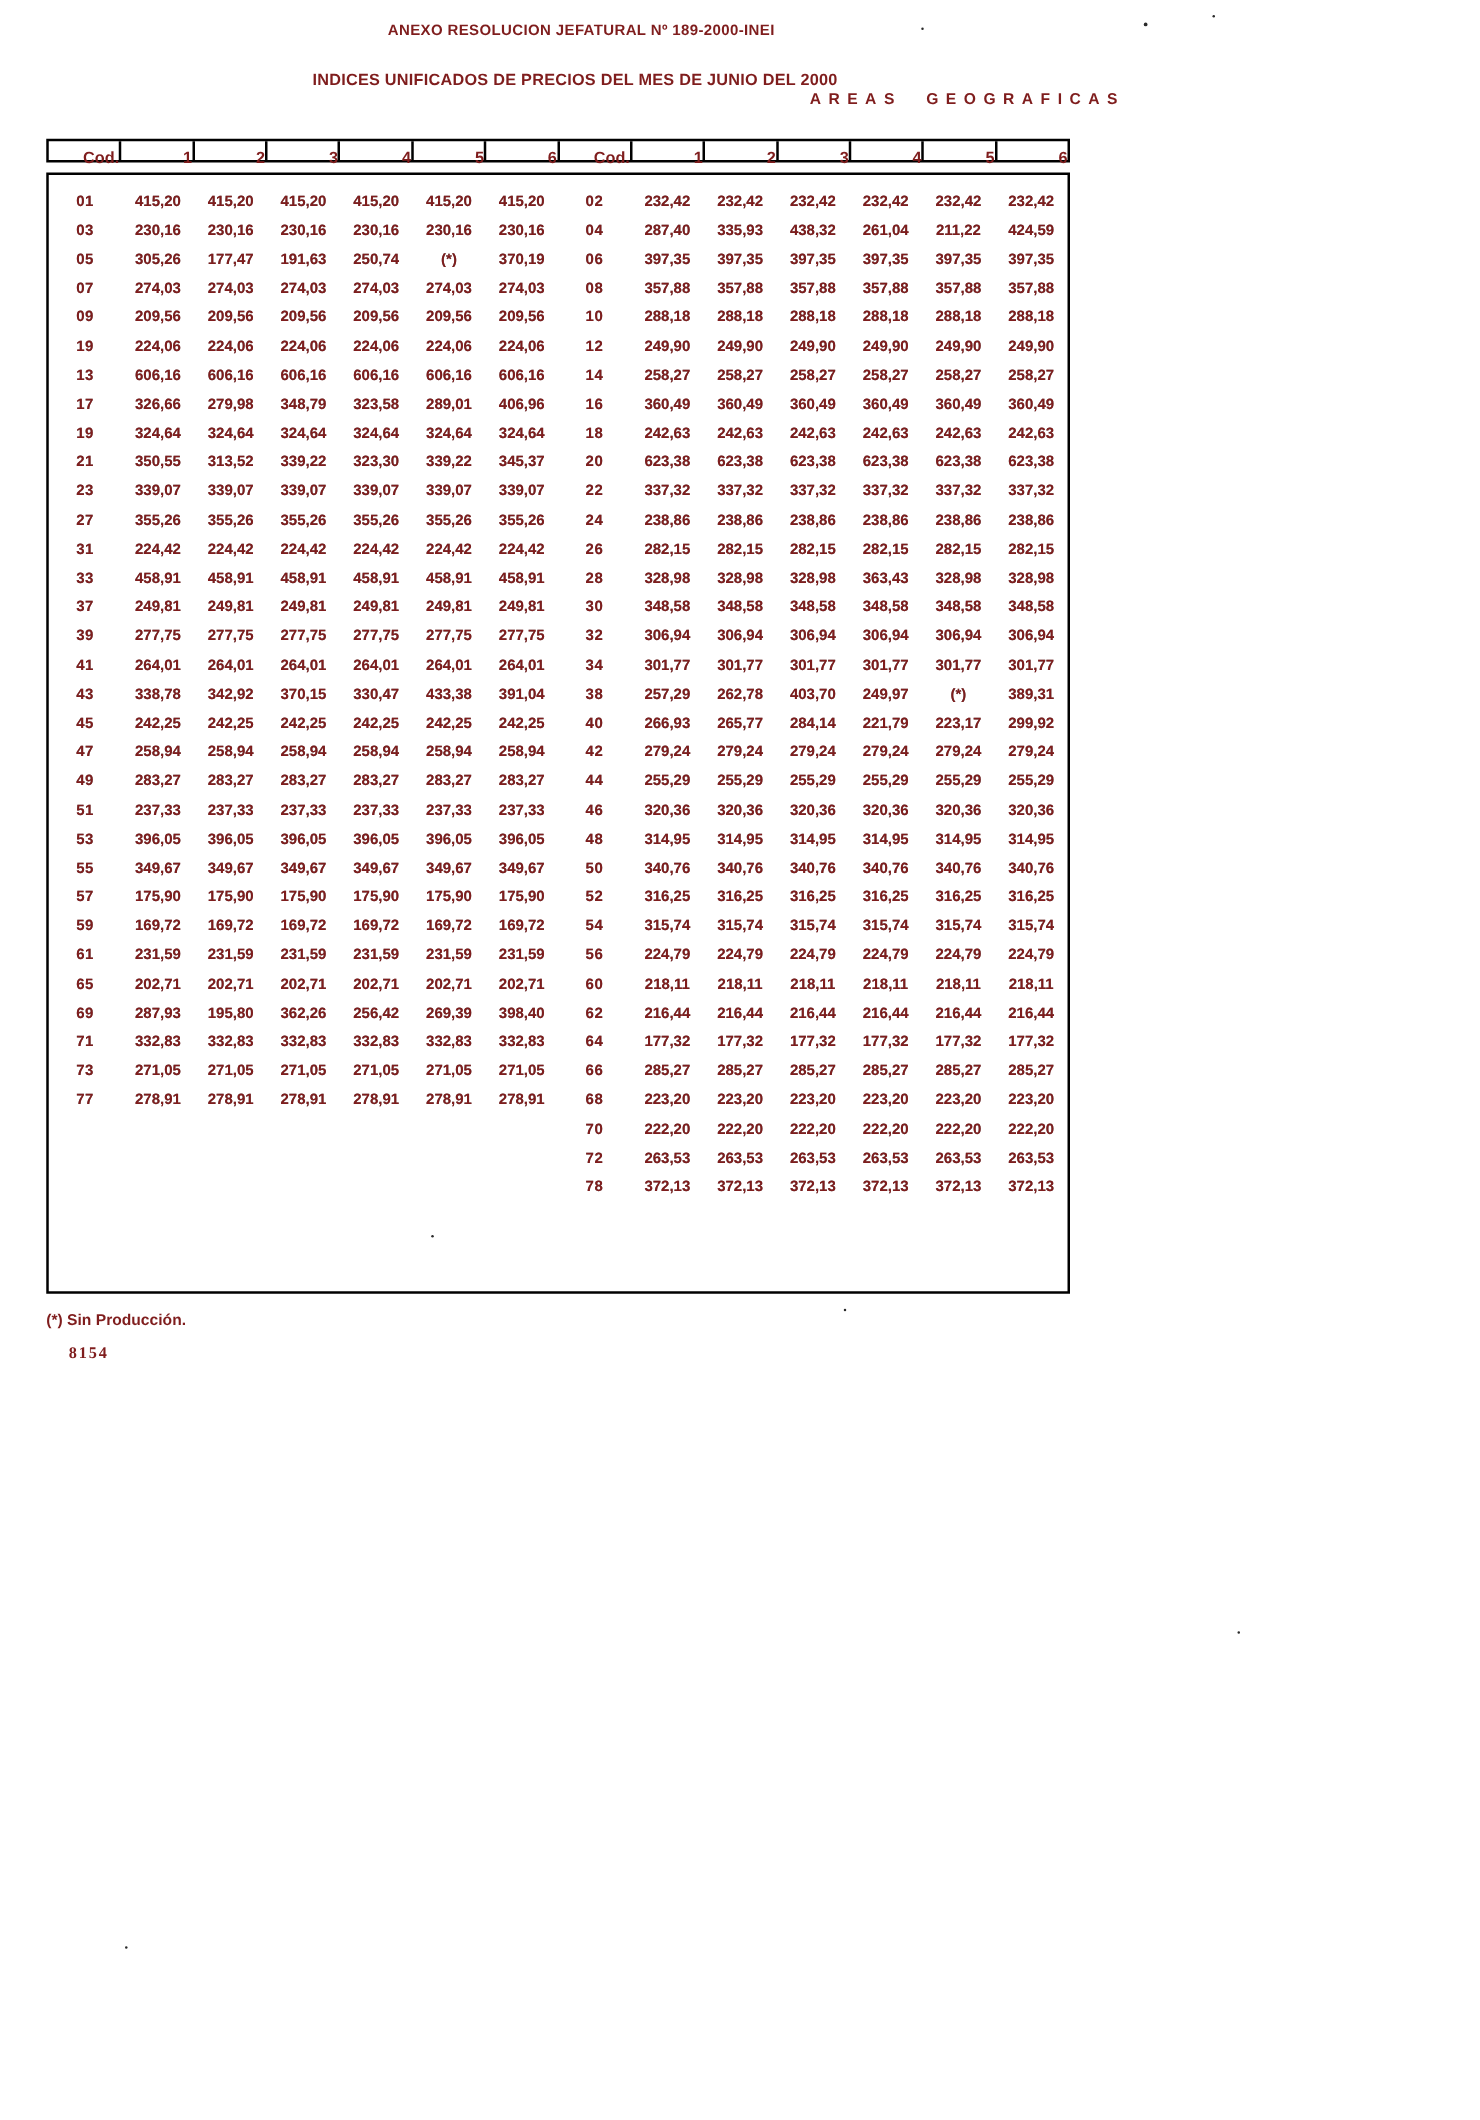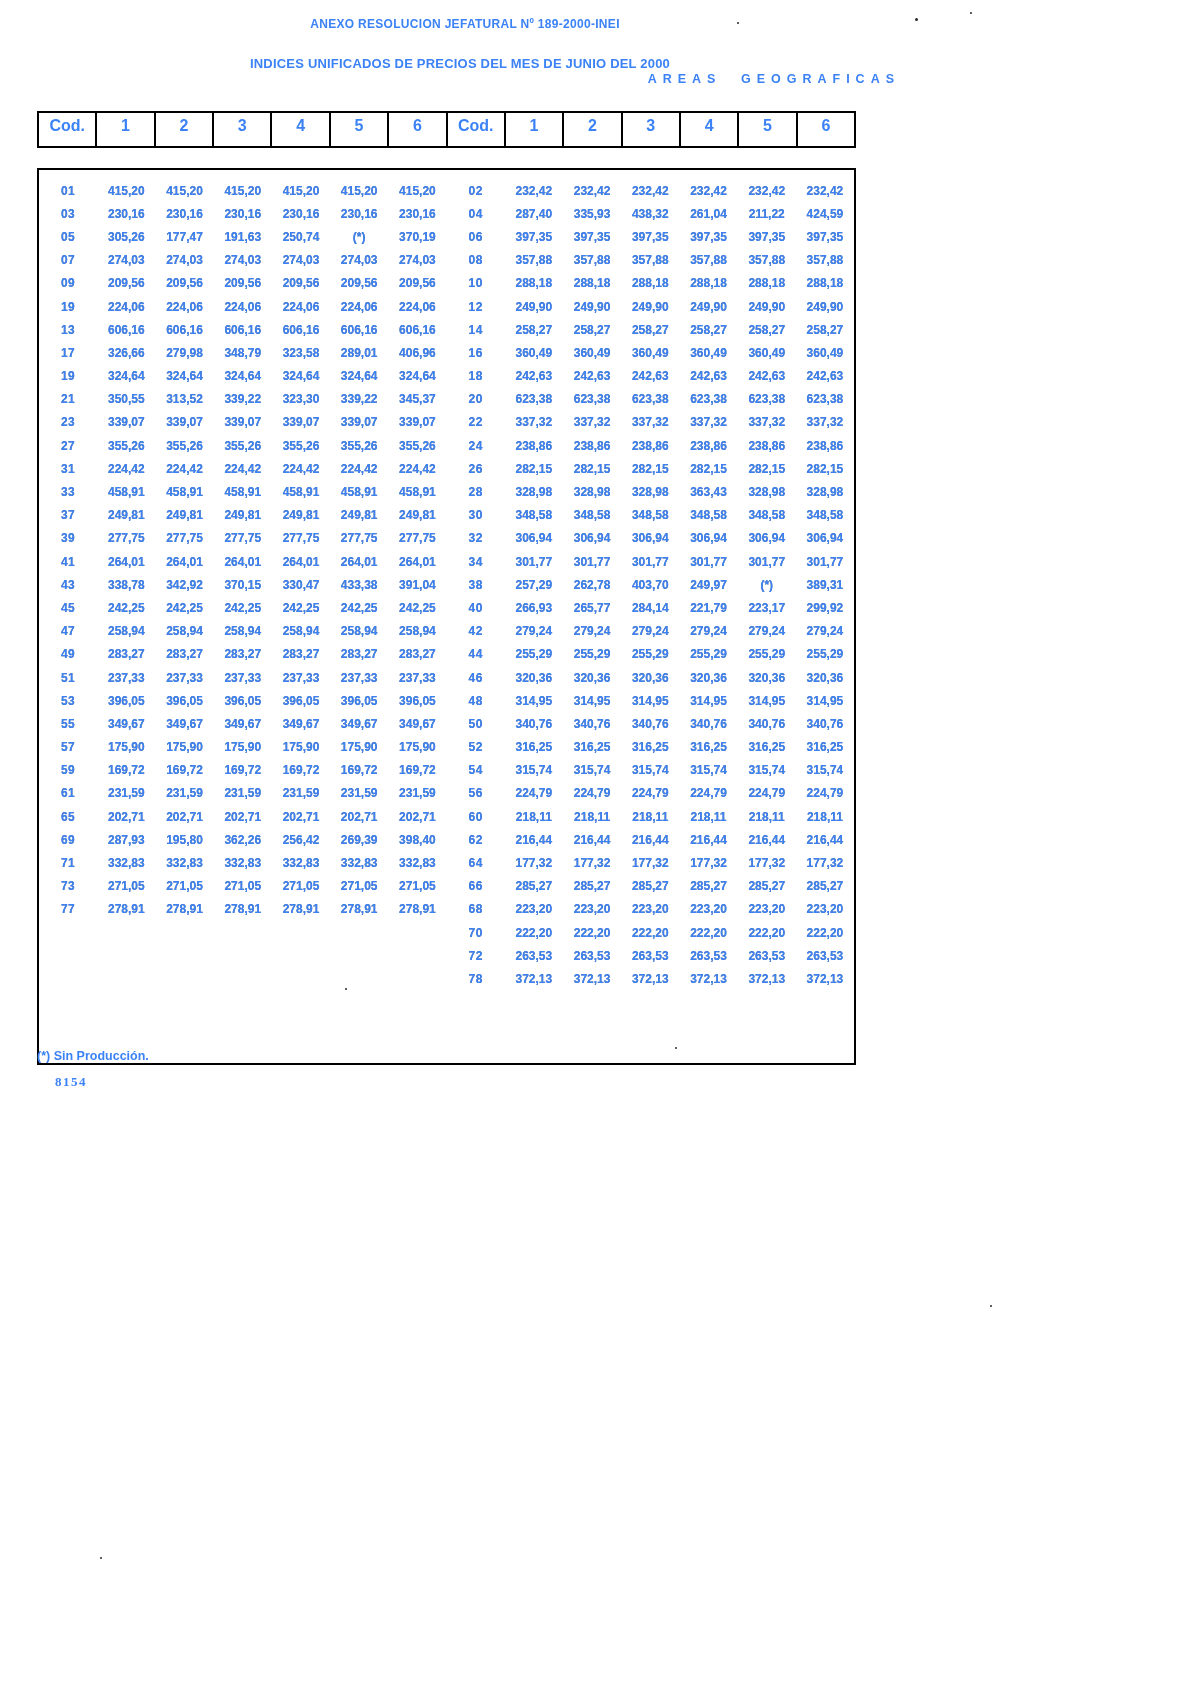--- a/index.html
+++ b/index.html
@@ -1,29 +1,29 @@
 <!DOCTYPE html>
 <html><head>
 <meta charset="utf-8">
 <style>
   html,body{margin:0;padding:0;background:#e8e8e8;}
   .page{position:relative;width:1184px;height:1696px;background:#ffffff;margin:0 auto;
-        font-family:"Liberation Sans",sans-serif;color:#3b82f6;overflow:hidden;}
+        font-family:"Liberation Sans",sans-serif;color:#7f1d1d;overflow:hidden;}
   .anexo-line{position:absolute;top:17px;left:20px;width:890px;text-align:center;
         font-size:12px;font-weight:bold;letter-spacing:0.3px;}
   .doc-title{position:absolute;top:56px;left:20px;width:880px;text-align:center;
         font-size:13px;font-weight:bold;letter-spacing:0.2px;}
   .doc-subtitle{position:absolute;top:72px;left:20px;width:880px;text-align:right;
         font-size:12.5px;font-weight:bold;letter-spacing:6px;word-spacing:10px;}
   .tbl{position:absolute;left:37px;top:111px;width:819px;}
   .hdr{display:flex;border:2px solid #000;box-sizing:border-box;background:#fff;}
-  .hcell{flex:1;border-right:2px solid #000;text-align:center;height:33px;line-height:25px;
-        font-size:16px;font-weight:bold;}
+  .hcell{flex:1;border-right:2px solid #000;text-align:right;height:15px;line-height:25px;
+        font-size:13px;font-weight:bold;}
   .hcell:last-child{border-right:none;}
-  .tbody{border:2px solid #000;box-sizing:border-box;margin-top:20px;height:897px;
+  .tbody{border:2px solid #000;box-sizing:border-box;margin-top:8px;height:897px;
         padding-top:9px;overflow:hidden;}
   .brow{display:flex;height:23.2px;align-items:center;}
   .cell{flex:1;text-align:center;font-size:12px;font-weight:bold;
         text-shadow:0 0 0.5px rgba(0,0,0,0.55);white-space:nowrap;}
   .cell.cod{letter-spacing:0.5px;}
   .footnote{position:absolute;left:37px;top:1049px;font-size:12.5px;font-weight:bold;}
   .page-number{position:absolute;left:55px;top:1074px;font-family:"Liberation Serif",serif;
         font-size:13px;font-weight:bold;letter-spacing:1.5px;}
   .speck{position:absolute;background:#2a2a2a;border-radius:50%;}
 </style>

